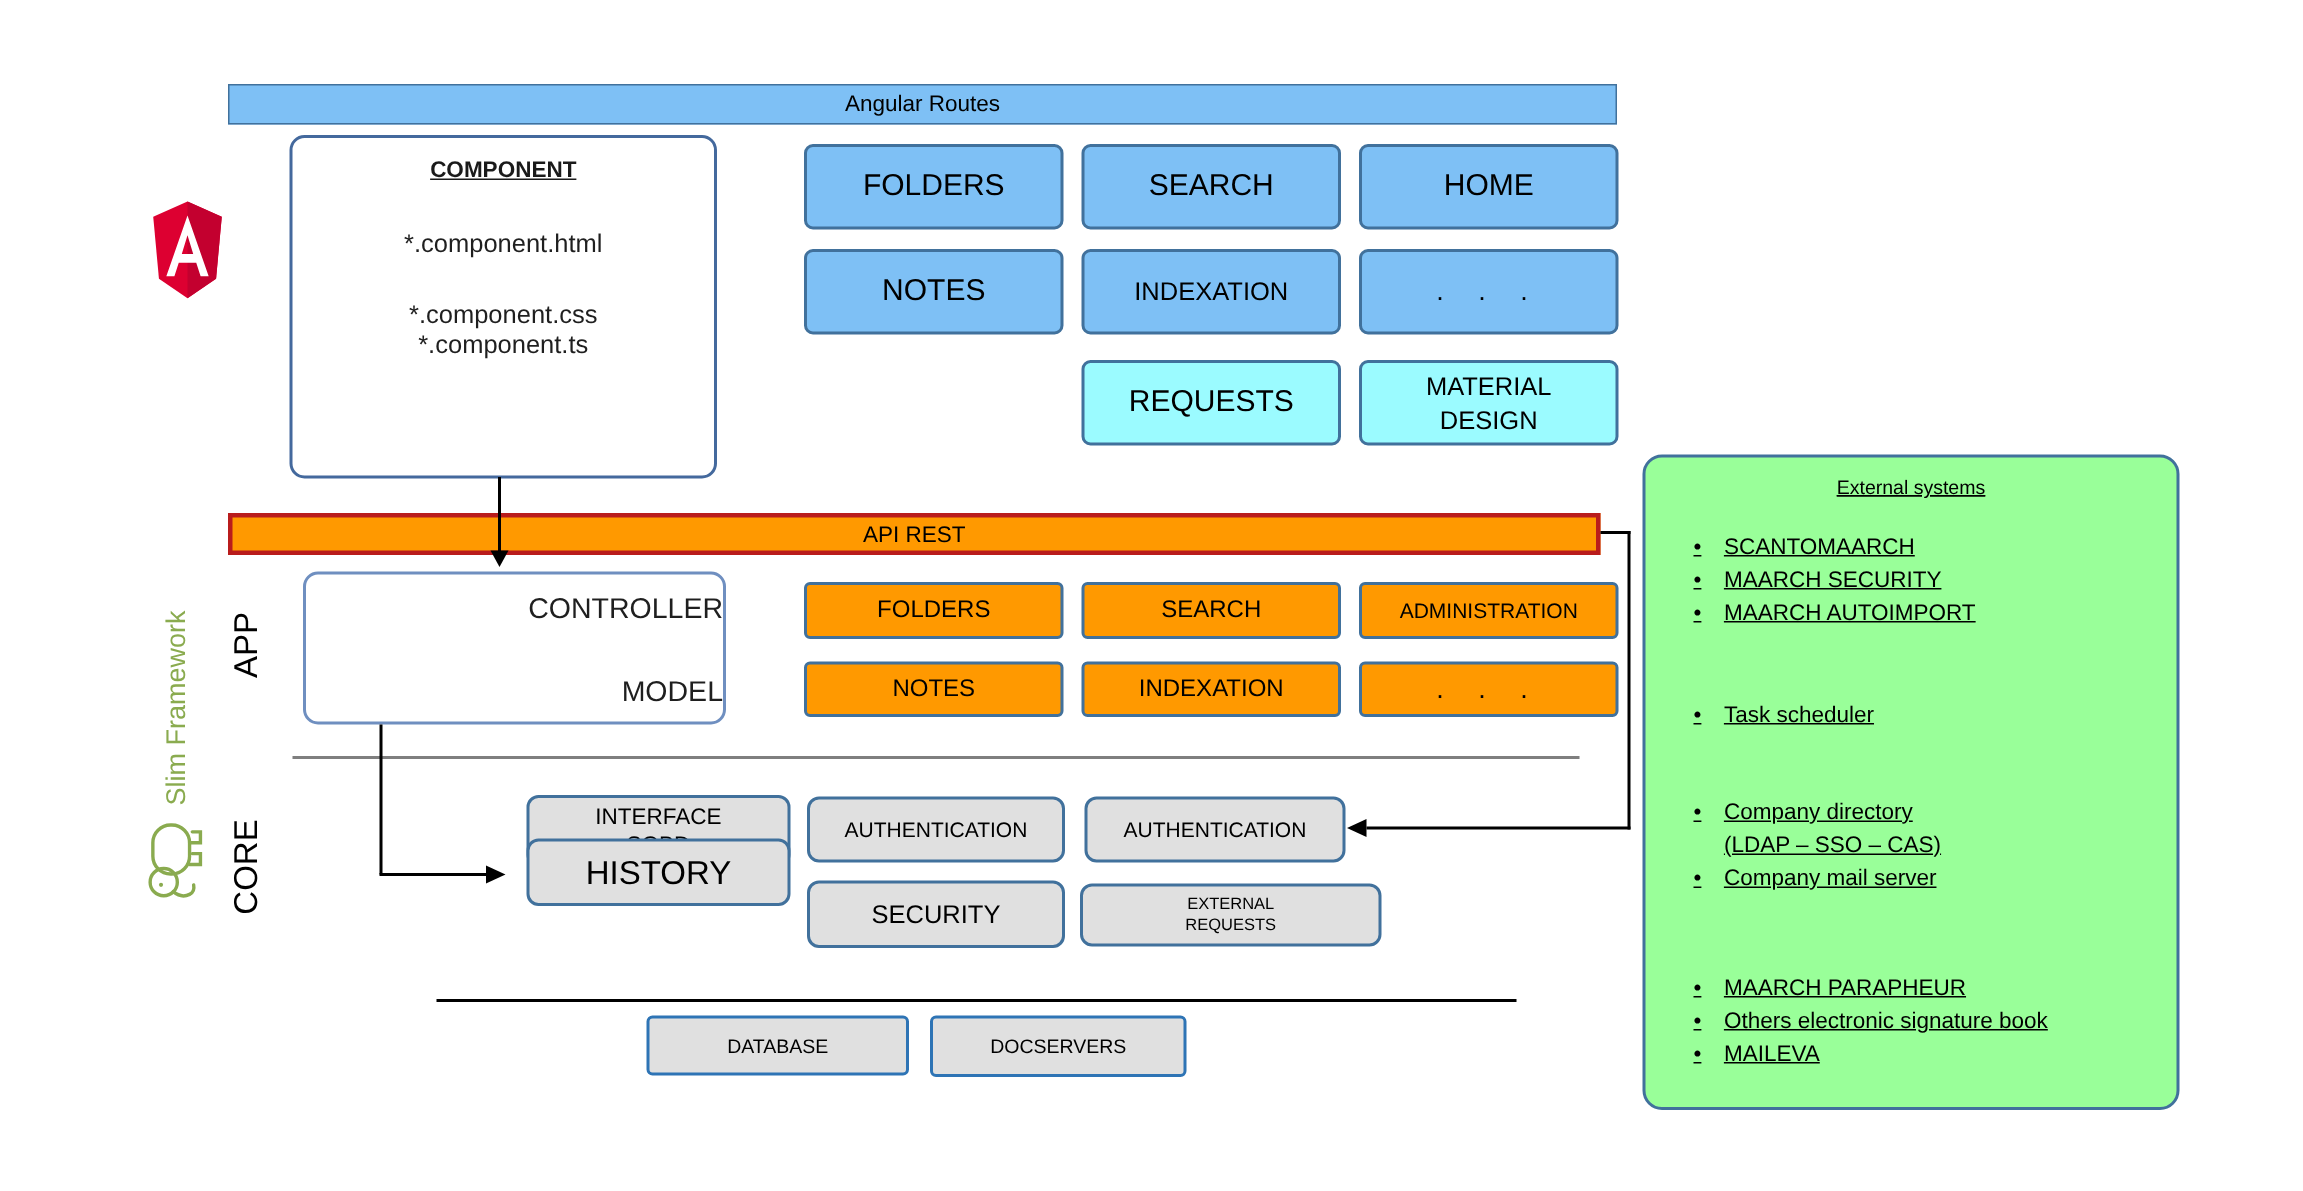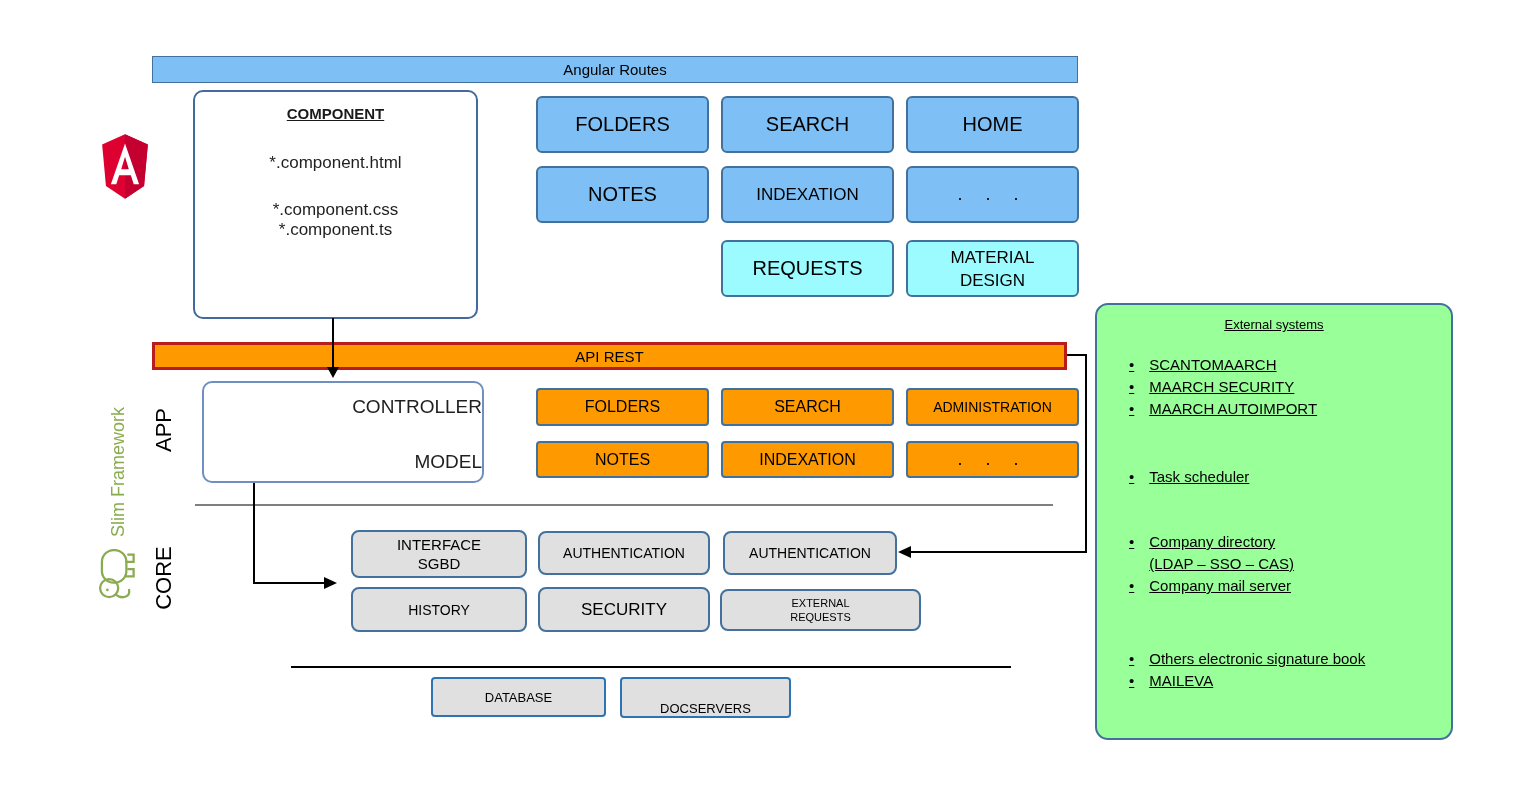--- a/index.html
+++ b/index.html
@@ -32,25 +32,25 @@
   .small-label{font-size:14px;}
   .mid-label{font-size:17px;}
   .dots{letter-spacing:9px;font-size:18px;}
   .md-label{font-size:17px;line-height:23px;}
 
   
   .gray{background:#E0E0E0;border:2px solid #41719C;border-radius:8px;color:#000;}
   .b-interface{left:351px;top:530px;width:176px;height:48px;font-size:15px;line-height:19px;}
   .b-config{left:538px;top:531px;width:172px;height:44px;font-size:14px;}
   .b-auth{left:723px;top:531px;width:174px;height:44px;font-size:14px;}
-  .b-history{left:351px;top:587px;width:176px;height:45px;font-size:14px;}
+  .b-history{left:351px;top:559px;width:176px;height:45px;font-size:22px;}
   .b-security{left:538px;top:587px;width:172px;height:45px;font-size:17px;}
   .b-extreq{left:720px;top:589px;width:201px;height:42px;font-size:11px;line-height:14px;}
   .b-database{left:431px;top:677px;width:175px;height:40px;font-size:13px;border:2px solid #2E74B5;border-radius:4px;}
-  .b-docservers{left:620px;top:677px;width:171px;height:41px;font-size:13px;border:2px solid #2E74B5;border-radius:4px;align-items:flex-end;}
+  .b-docservers{left:620px;top:677px;width:171px;height:41px;font-size:13px;border:2px solid #2E74B5;border-radius:4px;}
 
   
   .sep-gray{left:195px;top:504px;width:858px;height:2px;background:#7f7f7f;}
   .sep-black{left:291px;top:666px;width:720px;height:2px;background:#000;}
 
   
   .rot{transform:rotate(-90deg);}
   .app-label{left:124px;top:415px;width:80px;height:30px;font-size:22px;color:#000;}
   .core-label{left:114px;top:563px;width:100px;height:30px;font-size:22px;color:#000;}
   .slim-lockup{left:0px;top:480px;width:235px;height:50px;display:flex;align-items:center;justify-content:center;gap:8px;}
@@ -226,20 +226,23 @@
       <li>
           <span class="multiline">Company directory
 (LDAP – SSO – CAS)</span>
         </li>
       <li>
           <span>Company mail server</span>
         </li>
     </ul>
     <ul class="ext-group g4">
       <li>
+          <span>MAARCH PARAPHEUR</span>
+        </li>
+      <li>
           <span>Others electronic signature book</span>
         </li>
       <li>
           <span>MAILEVA</span>
         </li>
     </ul>
   </div>
 
   <div class="abs line a1-v"></div>
   <div class="abs tri a1-head"></div>

